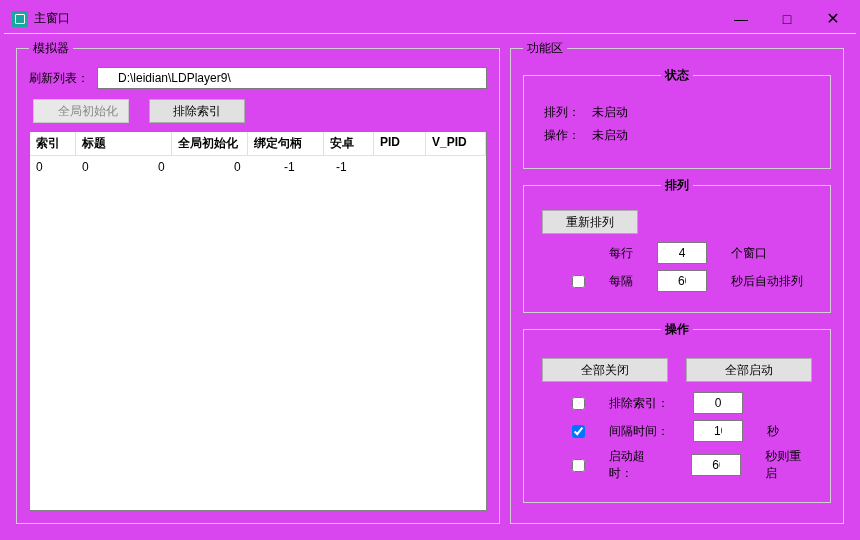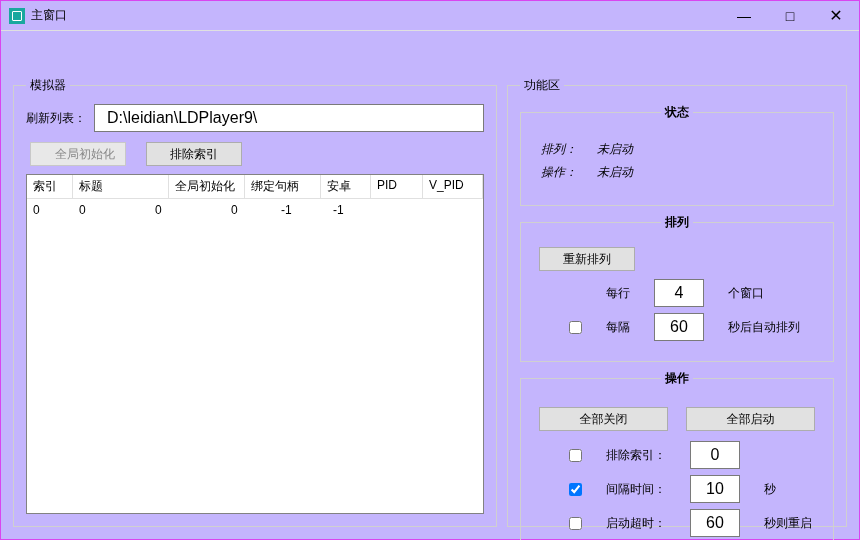--- a/index.html
+++ b/index.html
@@ -6,22 +6,22 @@
 body {
   margin: 0;
   font-family: "Microsoft YaHei", "SimSun", sans-serif;
   font-size: 12px;
   background: #fff;
   color: #000;
 }
 .window {
   width: 860px;
   height: 540px;
-  border: 1px solid #d946ef;
-  background: #c4b5fd;
+  border: 4px solid #d946ef;
+  background: #d946ef;
   position: relative;
 }
 .titlebar {
   height: 30px;
   display: flex;
   align-items: center;
   border-bottom: 1px solid #e0e0e0;
 }
 .app-icon {
   width: 16px; height: 16px;
@@ -49,21 +49,20 @@
   color: #000;
 }
 .win-btn.close { font-size: 16px; }
 
 .content {
   position: absolute;
   top: 30px; left: 0; right: 0; bottom: 0;
   padding: 6px 12px 12px 12px;
   display: flex;
   gap: 10px;
-  margin-top: 40px;
 }
 
 fieldset {
   border: 1px solid #d0d0d0;
   margin: 0;
   padding: 10px 12px 12px 12px;
   position: relative;
 }
 legend {
   padding: 0 4px;
@@ -80,25 +79,25 @@
 .legend-center { display: block; width: 60px; margin: 0 auto; text-align: center; font-weight: bold; }
 
 .row {
   display: flex;
   align-items: center;
   gap: 8px;
   margin-bottom: 10px;
 }
 .label { white-space: nowrap; }
 input[type="text"] {
-  height: 28px;
+  height: 22px;
   border: 1px solid #7a7a7a;
-  padding: 0 12px;
+  padding: 0 20px;
   font-family: inherit;
-  font-size: 16px;
+  font-size: 12px;
   background: #fff;
 }
 input.num {
   width: 50px;
   text-align: center;
 }
 .path-input { flex: 1; }
 
 button {
   height: 24px;
@@ -126,35 +125,36 @@
   display: flex;
   flex-direction: column;
 }
 .lv-header, .lv-row {
   display: flex;
   font-size: 12px;
 }
 .lv-header {
   background: #fff;
   border-bottom: 1px solid transparent;
+  font-weight: bold;
 }
 .lv-cell {
   padding: 3px 6px;
   overflow: hidden;
   white-space: nowrap;
 }
 .lv-header .lv-cell {
   border-right: 1px solid #e0e0e0;
   border-bottom: 1px solid #e0e0e0;
   background: #fff;
 }
 .c0{width:46px}.c1{width:96px}.c2{width:76px}.c3{width:76px}.c4{width:50px}.c5{width:52px}.c6{width:60px}
 
 .status-block { padding: 4px 8px 6px 8px; }
-.status-row { display: flex; gap: 16px; margin: 6px 0; font-style: italic; }
+.status-row { display: flex; gap: 8px; margin: 6px 0; }
 .status-label { width: 40px; }
 
 .arrange-body, .ops-body { padding: 6px 6px 2px 6px; }
 .chk-row {
   display: flex;
   align-items: center;
   gap: 24px;
   margin: 6px 0;
 }
 .chk-row .pad { width: 6px; }

